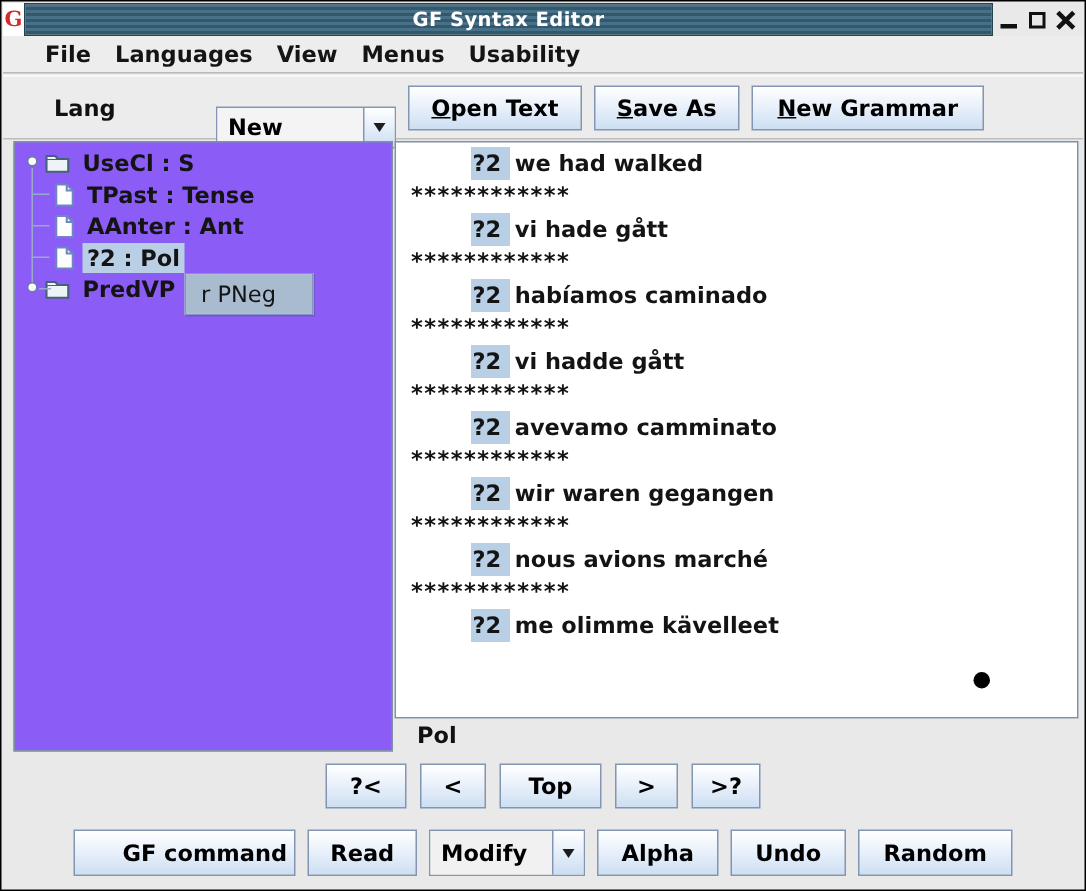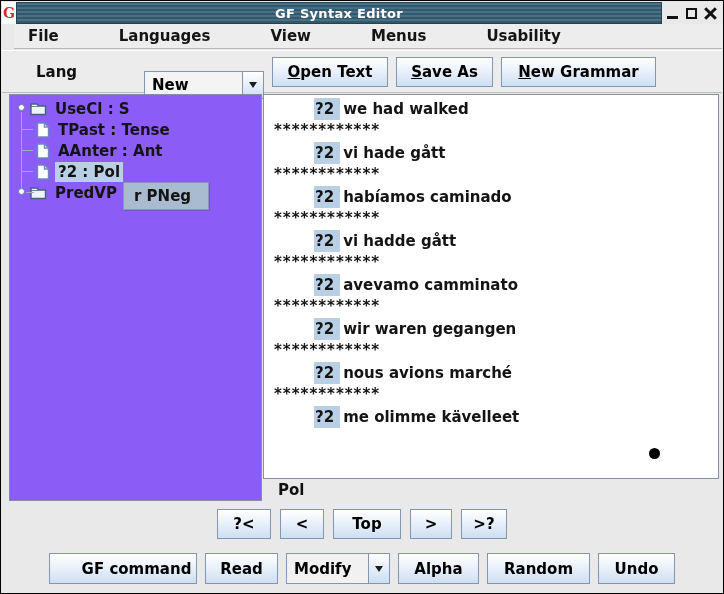--- a/index.html
+++ b/index.html
@@ -20,22 +20,22 @@
     border:1px solid #24424f;
   }
   .title-strip .title{color:#fff;font-size:13px;font-weight:bold;letter-spacing:.3px;}
   .win-controls{width:60px;display:flex;align-items:center;justify-content:flex-end;gap:6px;padding-right:5px;}
   .win-btn{width:13px;height:13px;position:relative;cursor:default;}
   .wb-min::after{content:"";position:absolute;left:1px;right:1px;bottom:1px;border-bottom:3px solid #111;}
   .wb-max::after{content:"";position:absolute;inset:1px;border:2px solid #111;}
   .wb-close::before,.wb-close::after{content:"";position:absolute;left:5px;top:-1px;width:3px;height:15px;background:#111;}
   .wb-close::before{transform:rotate(45deg);} .wb-close::after{transform:rotate(-45deg);}
   
-  .menubar{position:absolute;left:13px;top:23px;right:1px;height:25px;display:flex;align-items:center;
-    background:#ededed;border-bottom:1px solid #b9b9b9;padding-left:6px;gap:44px;}
+  .menubar{position:absolute;left:1px;top:23px;right:1px;height:25px;display:flex;align-items:center;
+    background:#ededed;border-bottom:1px solid #b9b9b9;padding-left:20px;}
   .menu-item{padding:2px 8px;font-size:15px;font-weight:bold;color:#141414;}
   
   .toolbar{position:absolute;left:1px;top:49px;right:1px;height:43px;display:flex;align-items:center;
     background:#ececec;border-top:1px solid #fdfdfd;border-bottom:1px solid #bdbdbd;padding-left:34px;}
   .lbl{font-size:15px;font-weight:bold;color:#111;}
   .lang-label{width:108px;}
   .btn{
     display:flex;align-items:center;justify-content:center;
     background:linear-gradient(#ffffff,#eaf1fb 45%,#cddff2);
     border:1px solid #8296b3;color:#000;font-size:15px;font-weight:bold;height:30px;
@@ -58,21 +58,21 @@
   .tr-root,.tr-folder{padding-left:20px;}
   .tr-leaf{padding-left:26px;}
   .tree-ico{margin-right:5px;flex:0 0 auto;}
   .tree-label{padding:1px 3px;}
   .tree-label.sel{background:#b9cfe5;}
   .handle{position:absolute;width:7px;height:7px;border:1px solid #647f9e;border-radius:50%;background:#fff;z-index:2;}
   .tline{position:absolute;background:#98aac8;z-index:1;}
   
   .popup{position:absolute;left:122px;top:181px;width:86px;background:#efefef;border:1px solid #8294c4;
     box-shadow:1px 1px 0 rgba(60,60,60,.25);z-index:10;}
-  .popup-item{height:26px;display:flex;align-items:center;padding-left:10px;font-size:15px;font-weight:bold;color:#141414;}
+  .popup-item{height:26px;display:flex;align-items:center;padding-left:10px;font-size:15px;font-weight:normal;color:#141414;}
   .popup-item.sel{background:#a9bccf;}
   
   .out-line{height:22px;line-height:22px;padding-left:50px;font-size:15px;font-weight:bold;color:#141414;white-space:pre;}
   .out-sep{height:22px;line-height:20px;padding-left:10px;font-size:15px;font-weight:bold;color:#141414;letter-spacing:1px;}
   .tok{background:#b9cfe5;padding:2px 6px 2px 1px;}
   .sent{margin-left:3px;}
   .black-dot{position:absolute;left:648px;top:447px;width:11px;height:11px;border-radius:50%;background:#000;}
   
   .status{position:absolute;left:277px;top:480px;height:20px;font-size:15px;font-weight:bold;color:#111;text-align:right;}
   
@@ -216,17 +216,17 @@
   <div class="bottomrow">
     <div class="btn b-gf">GF command</div>
     <div class="btn b-read">Read</div>
     <div class="combo modify-combo">
       <span class="val">Modify</span>
       <span class="arrow-btn">
         <span class="tri"></span>
       </span>
     </div>
     <div class="btn b-alpha">Alpha</div>
+    <div class="btn b-undo">Undo</div>
     <div class="btn b-random">Random</div>
-    <div class="btn b-undo">Undo</div>
   </div>
 
 </div>
 
 </body></html>

